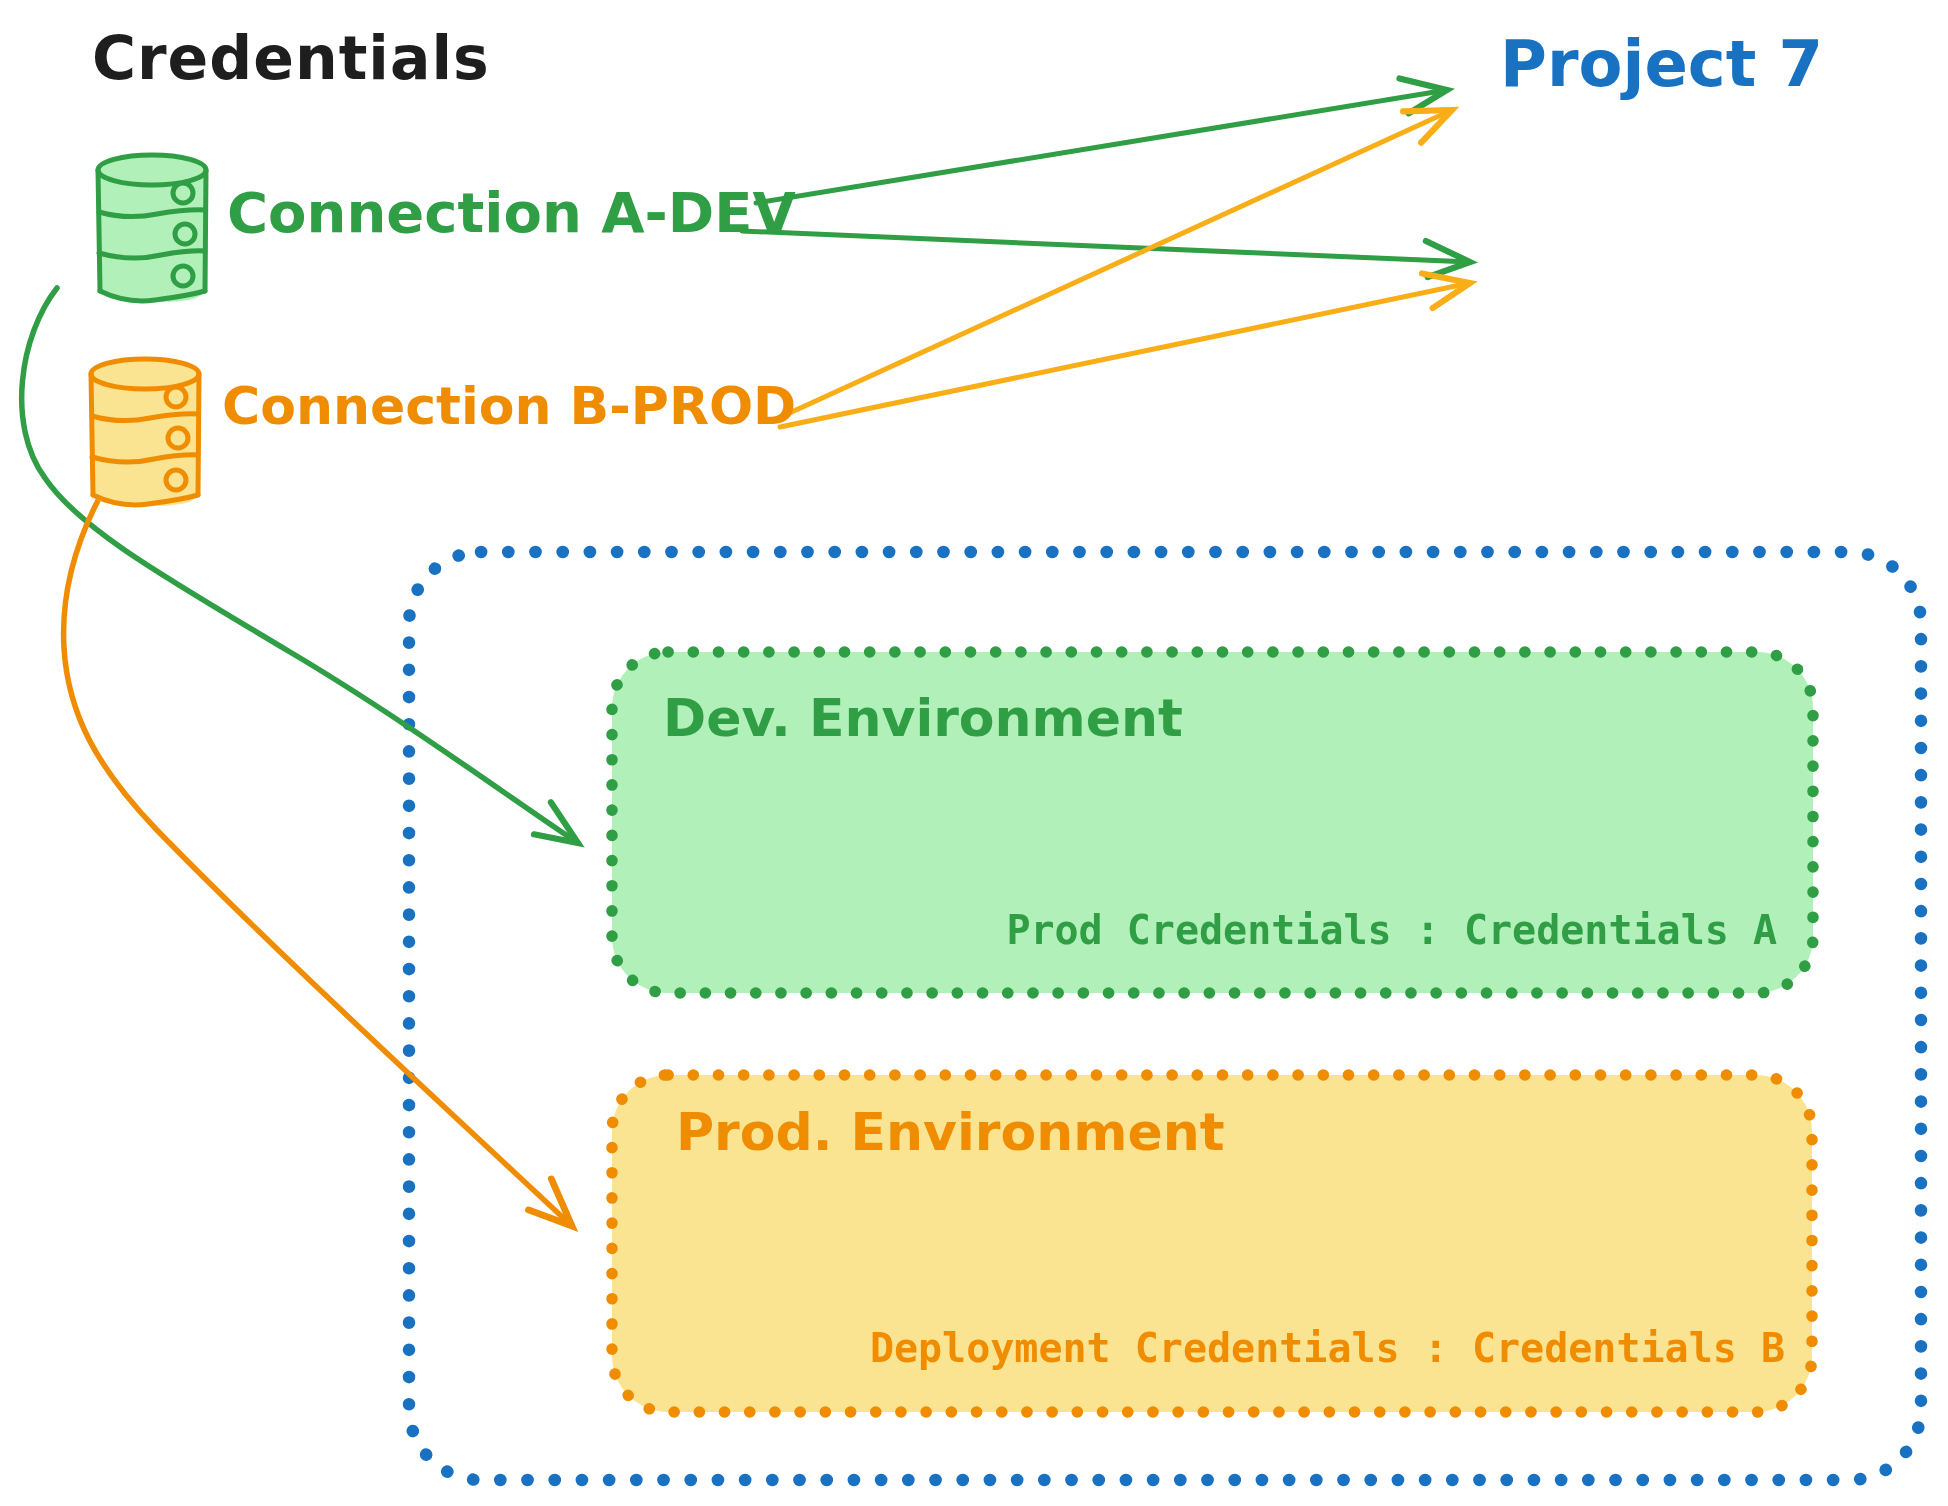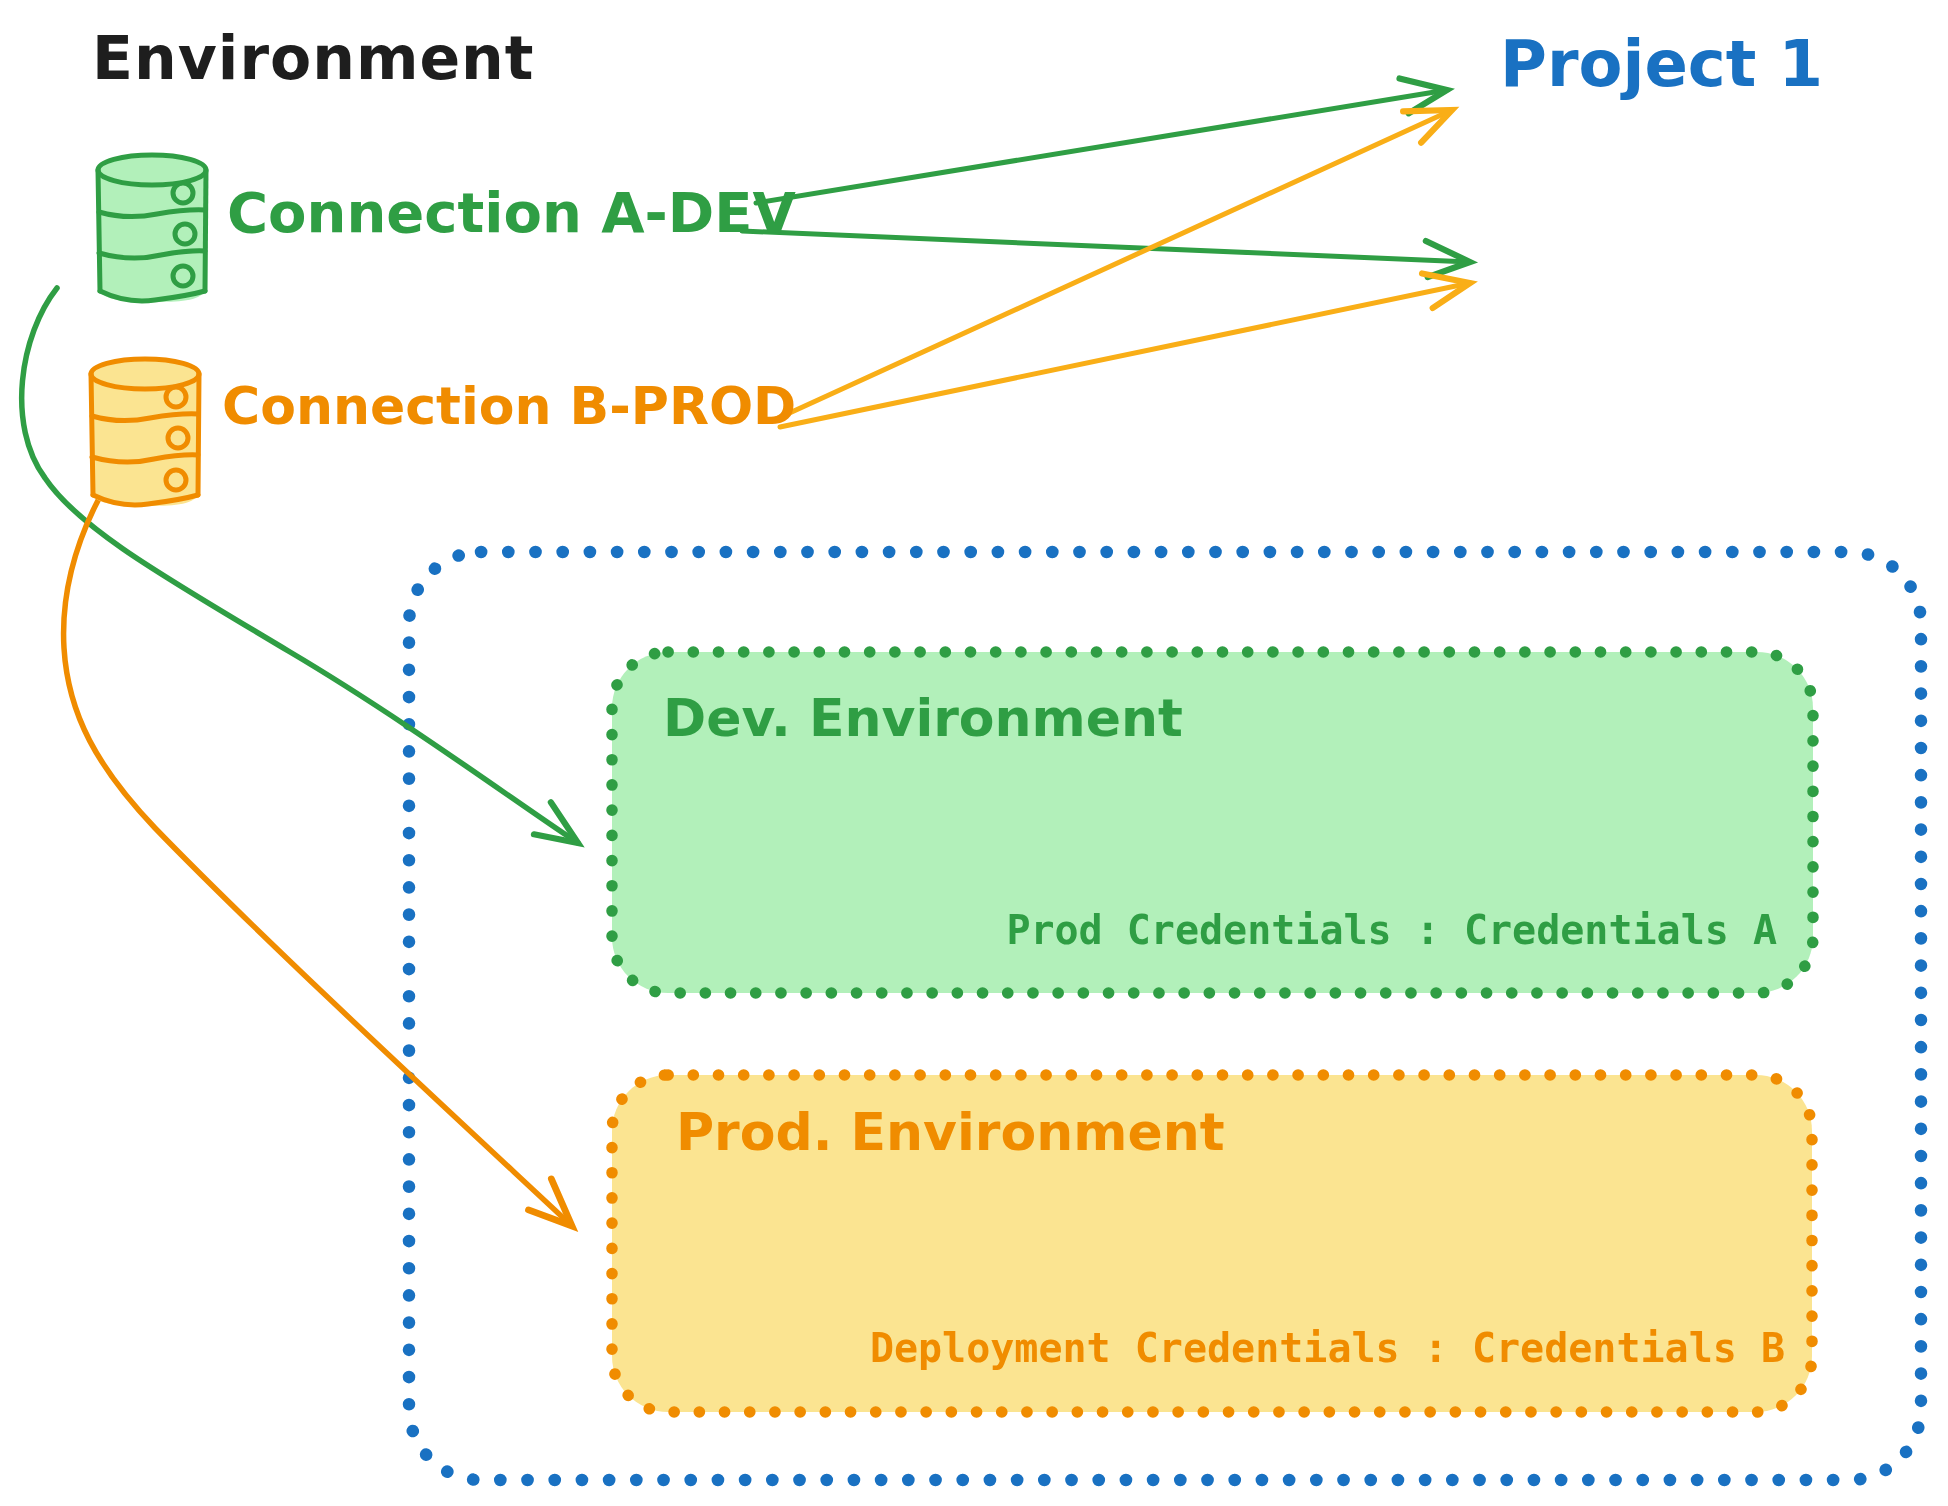--- a/index.html
+++ b/index.html
@@ -87,26 +87,26 @@
       <path d="M 111 18 L 110 139" fill="none" style="stroke:var(--c-orange)" stroke-width="5" stroke-linecap="round"></path>
       <path d="M 5 139 Q 32 152 60 148 Q 92 144 110 139" fill="none" style="stroke:var(--c-orange)" stroke-width="5" stroke-linecap="round"></path>
       <path d="M 4 60 Q 32 68 62 62 Q 92 57 110 58" fill="none" style="stroke:var(--c-orange)" stroke-width="5" stroke-linecap="round"></path>
       <path d="M 4 101 Q 36 110 66 103 Q 94 98 110 99" fill="none" style="stroke:var(--c-orange)" stroke-width="5" stroke-linecap="round"></path>
       <circle cx="88" cy="41" r="10" fill="none" style="stroke:var(--c-orange)" stroke-width="5"></circle>
       <circle cx="90" cy="82" r="10" fill="none" style="stroke:var(--c-orange)" stroke-width="5"></circle>
       <circle cx="88" cy="124" r="10" fill="none" style="stroke:var(--c-orange)" stroke-width="5"></circle>
     </g>
   </svg>
 
-  <div class="lbl title">Environment</div>
+  <div class="lbl title">Credentials</div>
 
   <div class="lbl conn-a">Connection A-DEV</div>
   <div class="lbl conn-b">Connection B-PROD</div>
 
-  <div class="lbl proj proj-3">Project 1</div>
+  <div class="lbl proj proj-3">Project 7</div>
 
   <div class="lbl env-head dev-head">Dev. Environment</div>
   <div class="lbl cred cred-a">Prod Credentials : Credentials A</div>
 
   <div class="lbl cred cred-b">Deployment Credentials : Credentials B</div>
   <div class="lbl env-head prod-head">Prod. Environment</div>
 
 </div>
 
 </body></html>

